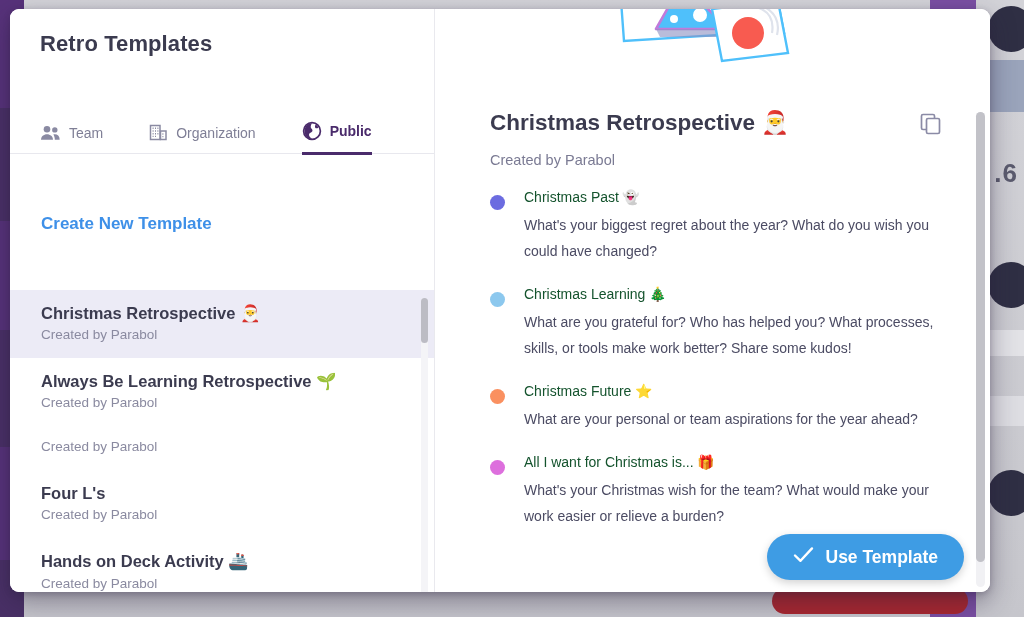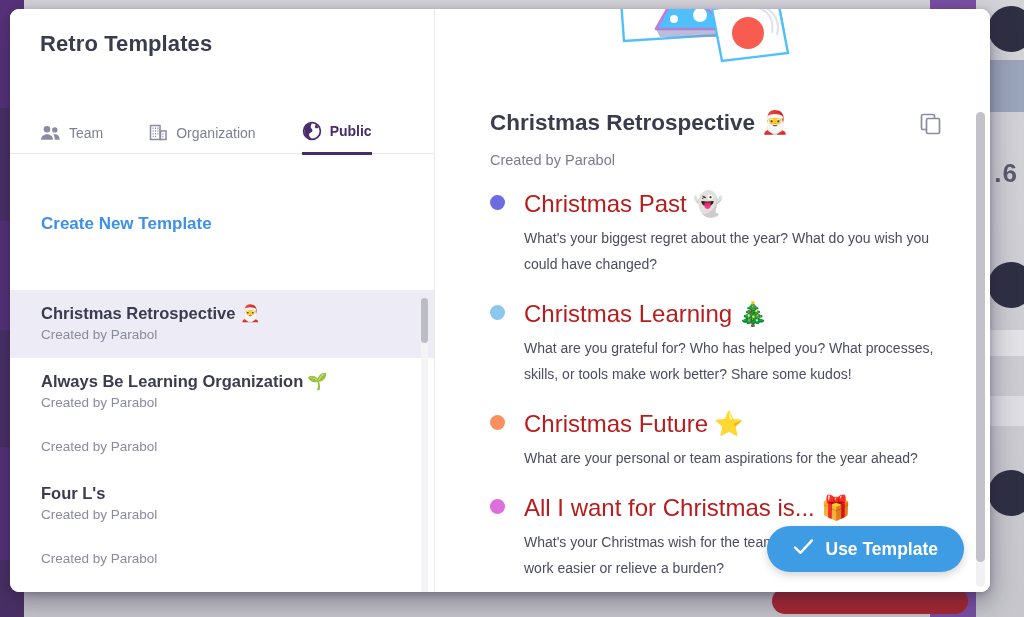--- a/index.html
+++ b/index.html
@@ -160,29 +160,29 @@
 
   .prompt {
     display: flex; align-items: flex-start; margin-top: 20px;
   }
   .prompt-dot {
     width: 15px; height: 15px; border-radius: 50%;
     flex: 0 0 15px; margin-top: 7px; margin-right: 19px;
   }
   .prompt-body { flex: 1; }
   .prompt-q {
-    font-size: 24px; color: #b91c1c; line-height: 1.3;
+    font-size: 14px; color: #14532d; line-height: 1.3;
   }
   .prompt-d {
     font-size: 14px; color: #4b4b63; line-height: 1.85; margin-top: 7px;
     max-width: 492px;
   }
 
   .use-template {
-    position: absolute; right: 26px; bottom: 20px;
+    position: absolute; right: 26px; bottom: 12px;
     height: 46px; padding: 0 26px;
     background: #3e9ce4; color: #fff;
     border: 0; border-radius: 23px;
     font-size: 17.5px; font-weight: 700;
     font-family: "Liberation Sans", sans-serif;
     display: flex; align-items: center; gap: 12px;
     cursor: pointer;
     box-shadow: 0 3px 8px rgba(0,0,0,.18);
   }
 
@@ -271,34 +271,35 @@
     <div class="create-new">Create New Template</div>
 
     <div id="template-list">
 
       <div class="tpl-item selected">
         <div class="tpl-name">Christmas Retrospective 🎅</div>
         <div class="tpl-sub">Created by Parabol</div>
       </div>
 
       <div class="tpl-item">
-        <div class="tpl-name">Always Be Learning Organization 🌱</div>
+        <div class="tpl-name">Always Be Learning Retrospective 🌱</div>
         <div class="tpl-sub">Created by Parabol</div>
       </div>
 
       <div class="tpl-item">
         <div class="tpl-sub">Created by Parabol</div>
       </div>
 
       <div class="tpl-item">
         <div class="tpl-name">Four L's</div>
         <div class="tpl-sub">Created by Parabol</div>
       </div>
 
       <div class="tpl-item">
+        <div class="tpl-name">Hands on Deck Activity 🚢</div>
         <div class="tpl-sub">Created by Parabol</div>
       </div>
 
       <div class="list-scrollbar">
         <div class="thumb"></div>
       </div>
     </div>
   </div>
 
   <div id="right-pane">

